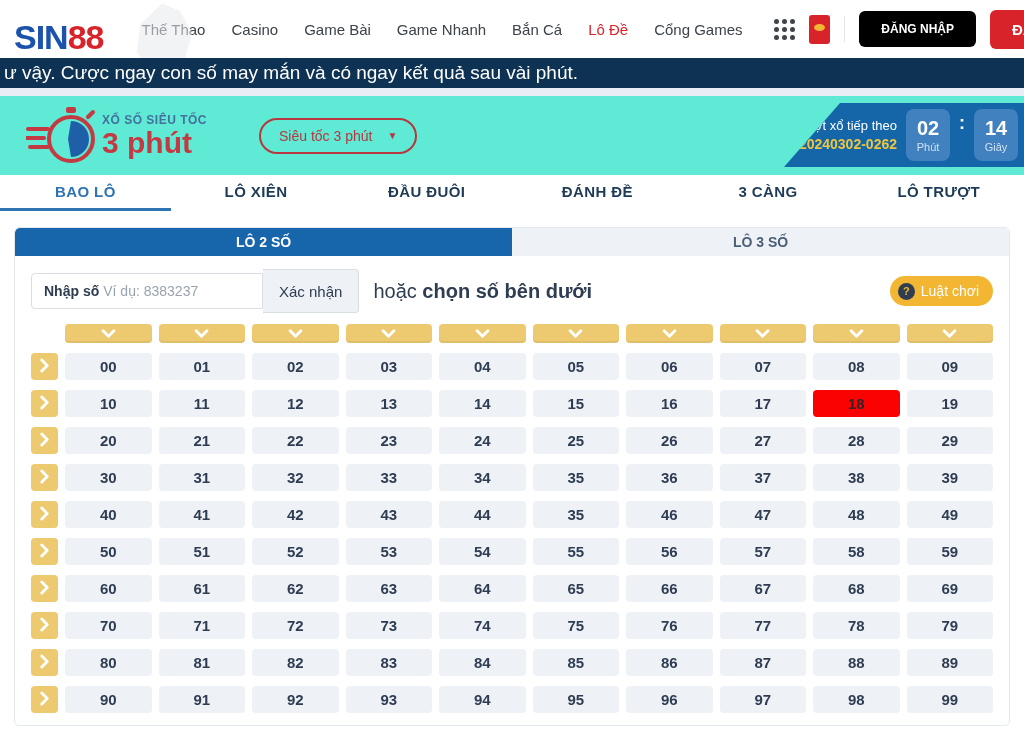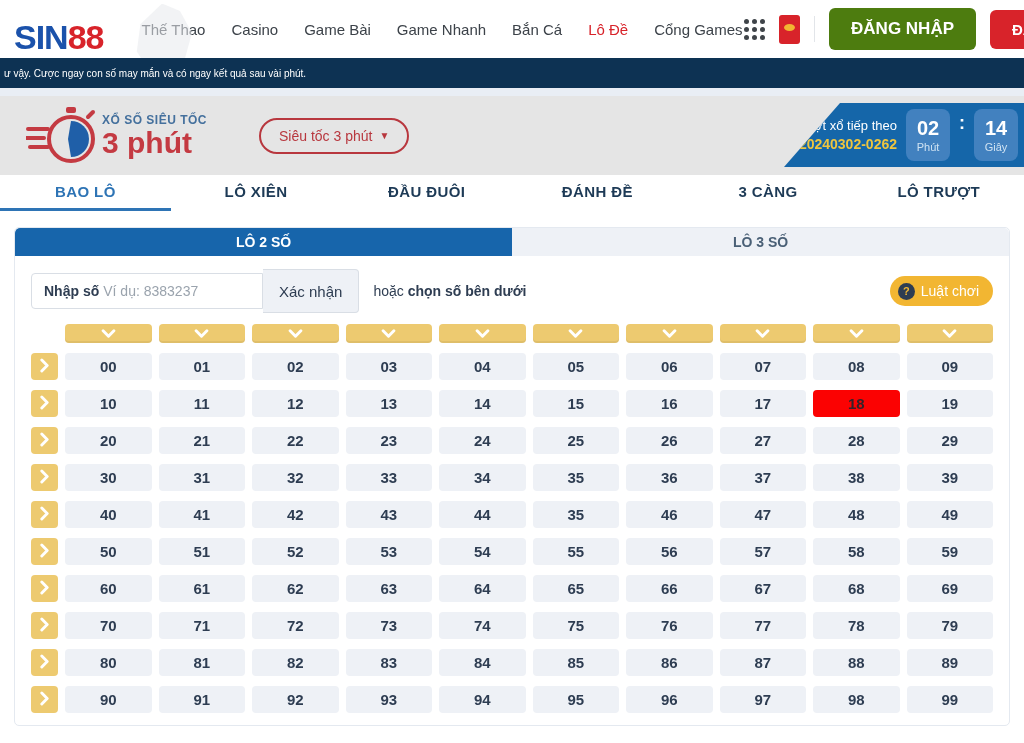--- a/index.html
+++ b/index.html
@@ -29,41 +29,41 @@
   .nav-item { font-size: 15px; color: #3c4249; cursor: pointer; white-space: nowrap; }
   .nav-item.active { color: #d8232a; }
   .topnav-right { display: flex; align-items: center; margin-left: auto; gap: 14px; }
   .grid-icon { display: grid; grid-template-columns: repeat(3, 5px); grid-gap: 3px; cursor: pointer; }
   .grid-icon i { width: 5px; height: 5px; border-radius: 50%; background: #3f4449; }
   .envelope-icon { width: 21px; height: 29px; background: #d8232a; border-radius: 3px;
     position: relative; cursor: pointer; }
   .envelope-icon::after { content: ""; position: absolute; left: 50%; top: 9px;
     width: 11px; height: 7px; margin-left: -5.5px; border-radius: 50%; background: #f2b632; }
   .top-divider { width: 1px; height: 26px; background: #e2e5e9; }
-  .btn-login { background: #4d7c0f; color: #fff; font-weight: bold; font-size: 17px;
+  .btn-login { background: #000000; color: #fff; font-weight: bold; font-size: 12px;
     border: none; border-radius: 6px; padding: 11px 22px; cursor: pointer; white-space: nowrap; }
   .btn-register { background: #d8232a; color: #fff; font-weight: bold; font-size: 15px;
     border: none; border-radius: 6px; padding: 11px 22px; cursor: pointer; white-space: nowrap;
     width: 130px; margin-right: -96px; flex: none; text-align: left; }
 
   
-  .marquee { height: 30px; background: #0d3253; color: #ffffff; font-size: 10px;
+  .marquee { height: 30px; background: #0d3253; color: #ffffff; font-size: 19px;
     display: flex; align-items: center; padding-left: 4px; white-space: nowrap; overflow: hidden; }
   .page-gap { height: 8px; background: #e9eef5; }
 
   
-  .lotto-header { height: 79px; background: #e5e5e5; position: relative;
+  .lotto-header { height: 79px; background: #5eead4; position: relative;
     display: flex; align-items: center; padding-left: 26px; }
   .stopwatch { width: 72px; height: 62px; flex: none; }
   .lh-titles { margin-left: 4px; }
   .lh-small { font-size: 12px; font-weight: bold; color: #44709d; letter-spacing: .5px; }
   .lh-big { font-size: 30px; font-weight: bold; color: #c43a42; line-height: 1.05; }
   .selector-pill { margin-left: 52px; border: 2px solid #b8373e; color: #b8373e;
     border-radius: 19px; padding: 8px 18px; font-size: 14px; background: transparent;
-    cursor: pointer; display: flex; align-items: center; gap: 7px; font-family: inherit; }
+    cursor: pointer; display: flex; align-items: center; gap: 15px; font-family: inherit; }
   .selector-pill .caret { font-size: 10px; }
   .draw-panel { position: absolute; right: 0; top: 7px; bottom: 8px; width: 240px;
     background: #1566a9; clip-path: polygon(56px 0, 100% 0, 100% 100%, 0 100%);
     display: flex; align-items: center; justify-content: flex-end; padding-right: 6px; gap: 9px; }
   .draw-texts { text-align: right; }
   .draw-label { color: #ffffff; font-size: 13px; }
   .draw-id { color: #eec53f; font-size: 14px; font-weight: bold; margin-top: 3px; }
   .timer-box { width: 44px; height: 52px; background: #4281bf; border-radius: 8px;
     display: flex; flex-direction: column; align-items: center; justify-content: center; }
   .timer-num { color: #ffffff; font-size: 20px; font-weight: bold; line-height: 1; }
@@ -88,21 +88,21 @@
 
   .bet-row { display: flex; align-items: center; margin: 17px 16px 0 16px; height: 36px; }
   .bet-input { display: flex; align-items: center; gap: 4px; width: 232px; height: 36px;
     border: 1px solid #d9dee5; border-radius: 4px 0 0 4px; background: #ffffff;
     padding: 0 12px; cursor: text; }
   .bet-input .lbl { font-size: 14px; font-weight: bold; color: #2e3d52; white-space: nowrap; }
   .bet-input .ph { font-size: 14px; color: #9aa3ad; white-space: nowrap; }
   .btn-confirm { height: 44px; padding: 0 16px; background: #eef1f6; color: #2e3d52;
     border: 1px solid #d9dee5; border-left: none; border-radius: 0 4px 4px 0;
     font-size: 15px; cursor: pointer; font-family: inherit; }
-  .bet-hint { margin-left: 14px; font-size: 14px; color: #2e3d52; }
+  .bet-hint { margin-left: 14px; font-size: 20px; color: #2e3d52; }
   .bet-hint b { font-weight: bold; }
   .btn-rules { margin-left: auto; background: #f2b632; border: none; border-radius: 15px;
     height: 30px; padding: 0 14px 0 8px; display: flex; align-items: center; gap: 6px;
     color: #ffffff; font-size: 14px; cursor: pointer; font-family: inherit; }
   .q-icon { width: 17px; height: 17px; border-radius: 50%; background: #2e3d52;
     color: #f2b632; font-size: 11px; font-weight: bold;
     display: flex; align-items: center; justify-content: center; }
 
   
   .numgrid { margin: 15px 16px 0 16px; display: grid;

